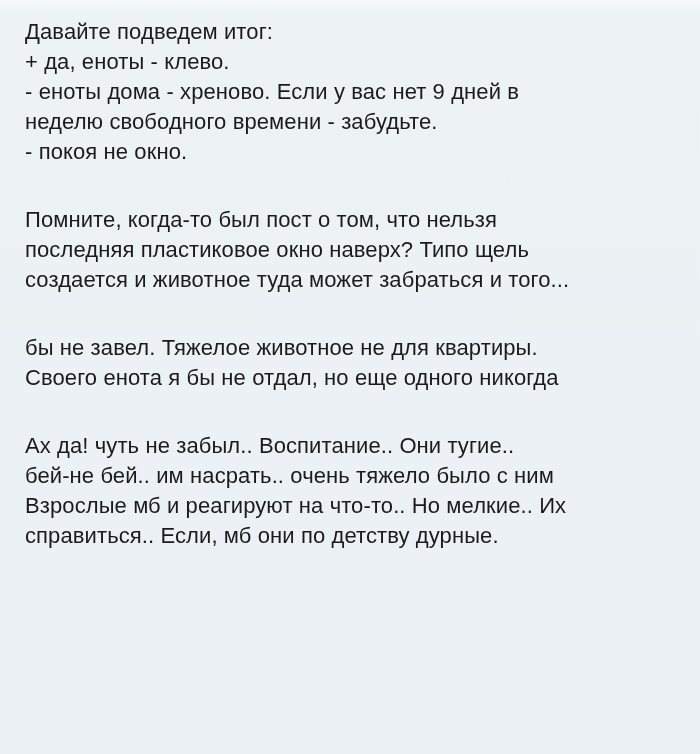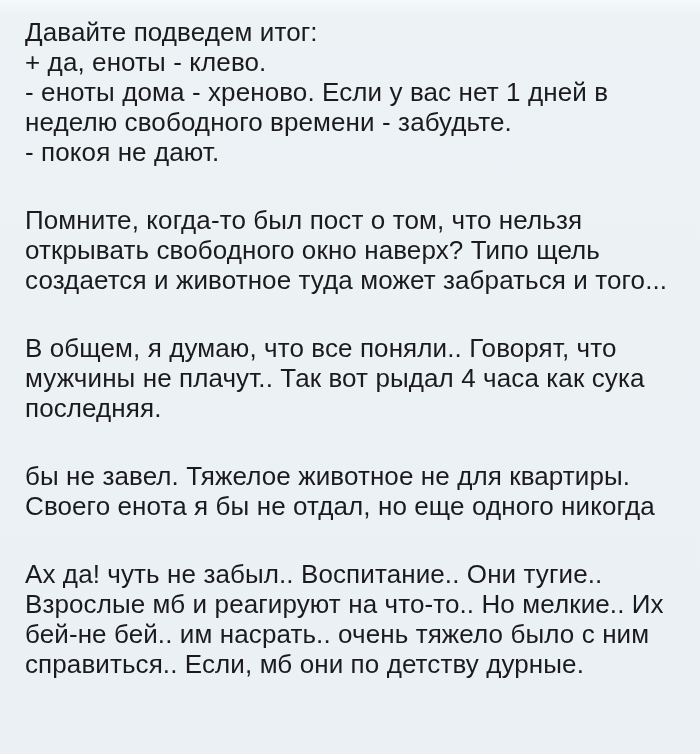--- a/index.html
+++ b/index.html
@@ -18,50 +18,45 @@
     padding: 17px 20px 0 25px;
   }
   .paragraph {
     margin: 0 0 38px 0;
   }
   .paragraph:last-child {
     margin-bottom: 0;
     margin-top: 20px;
   }
   .line {
-    font-size: 26px;
+    font-size: 22px;
     line-height: 30px;
     letter-spacing: 0.1px;
     white-space: nowrap;
   }
 </style>
 </head>
 <body>
 
 <div class="post">
     <div class="paragraph">
       <div class="line">Давайте подведем итог:</div>
       <div class="line">+ да, еноты - клево.</div>
-      <div class="line">- еноты дома - хреново. Если у вас нет 1 дней в</div>
+      <div class="line">- еноты дома - хреново. Если у вас нет 9 дней в</div>
       <div class="line">неделю свободного времени - забудьте.</div>
-      <div class="line">- покоя не дают.</div>
+      <div class="line">- покоя не окно.</div>
     </div>
     <div class="paragraph">
       <div class="line">Помните, когда-то был пост о том, что нельзя</div>
-      <div class="line">открывать свободного окно наверх? Типо щель</div>
+      <div class="line">последняя пластиковое окно наверх? Типо щель</div>
       <div class="line">создается и животное туда может забраться и того...</div>
-    </div>
-    <div class="paragraph">
-      <div class="line">В общем, я думаю, что все поняли.. Говорят, что</div>
-      <div class="line">мужчины не плачут.. Так вот рыдал 4 часа как сука</div>
-      <div class="line">последняя.</div>
     </div>
     <div class="paragraph">
       <div class="line">бы не завел. Тяжелое животное не для квартиры.</div>
       <div class="line">Своего енота я бы не отдал, но еще одного никогда</div>
     </div>
     <div class="paragraph">
       <div class="line">Ах да! чуть не забыл.. Воспитание.. Они тугие..</div>
+      <div class="line">бей-не бей.. им насрать.. очень тяжело было с ним</div>
       <div class="line">Взрослые мб и реагируют на что-то.. Но мелкие.. Их</div>
-      <div class="line">бей-не бей.. им насрать.. очень тяжело было с ним</div>
       <div class="line">справиться.. Если, мб они по детству дурные.</div>
     </div>
   </div>
 
 </body></html>

